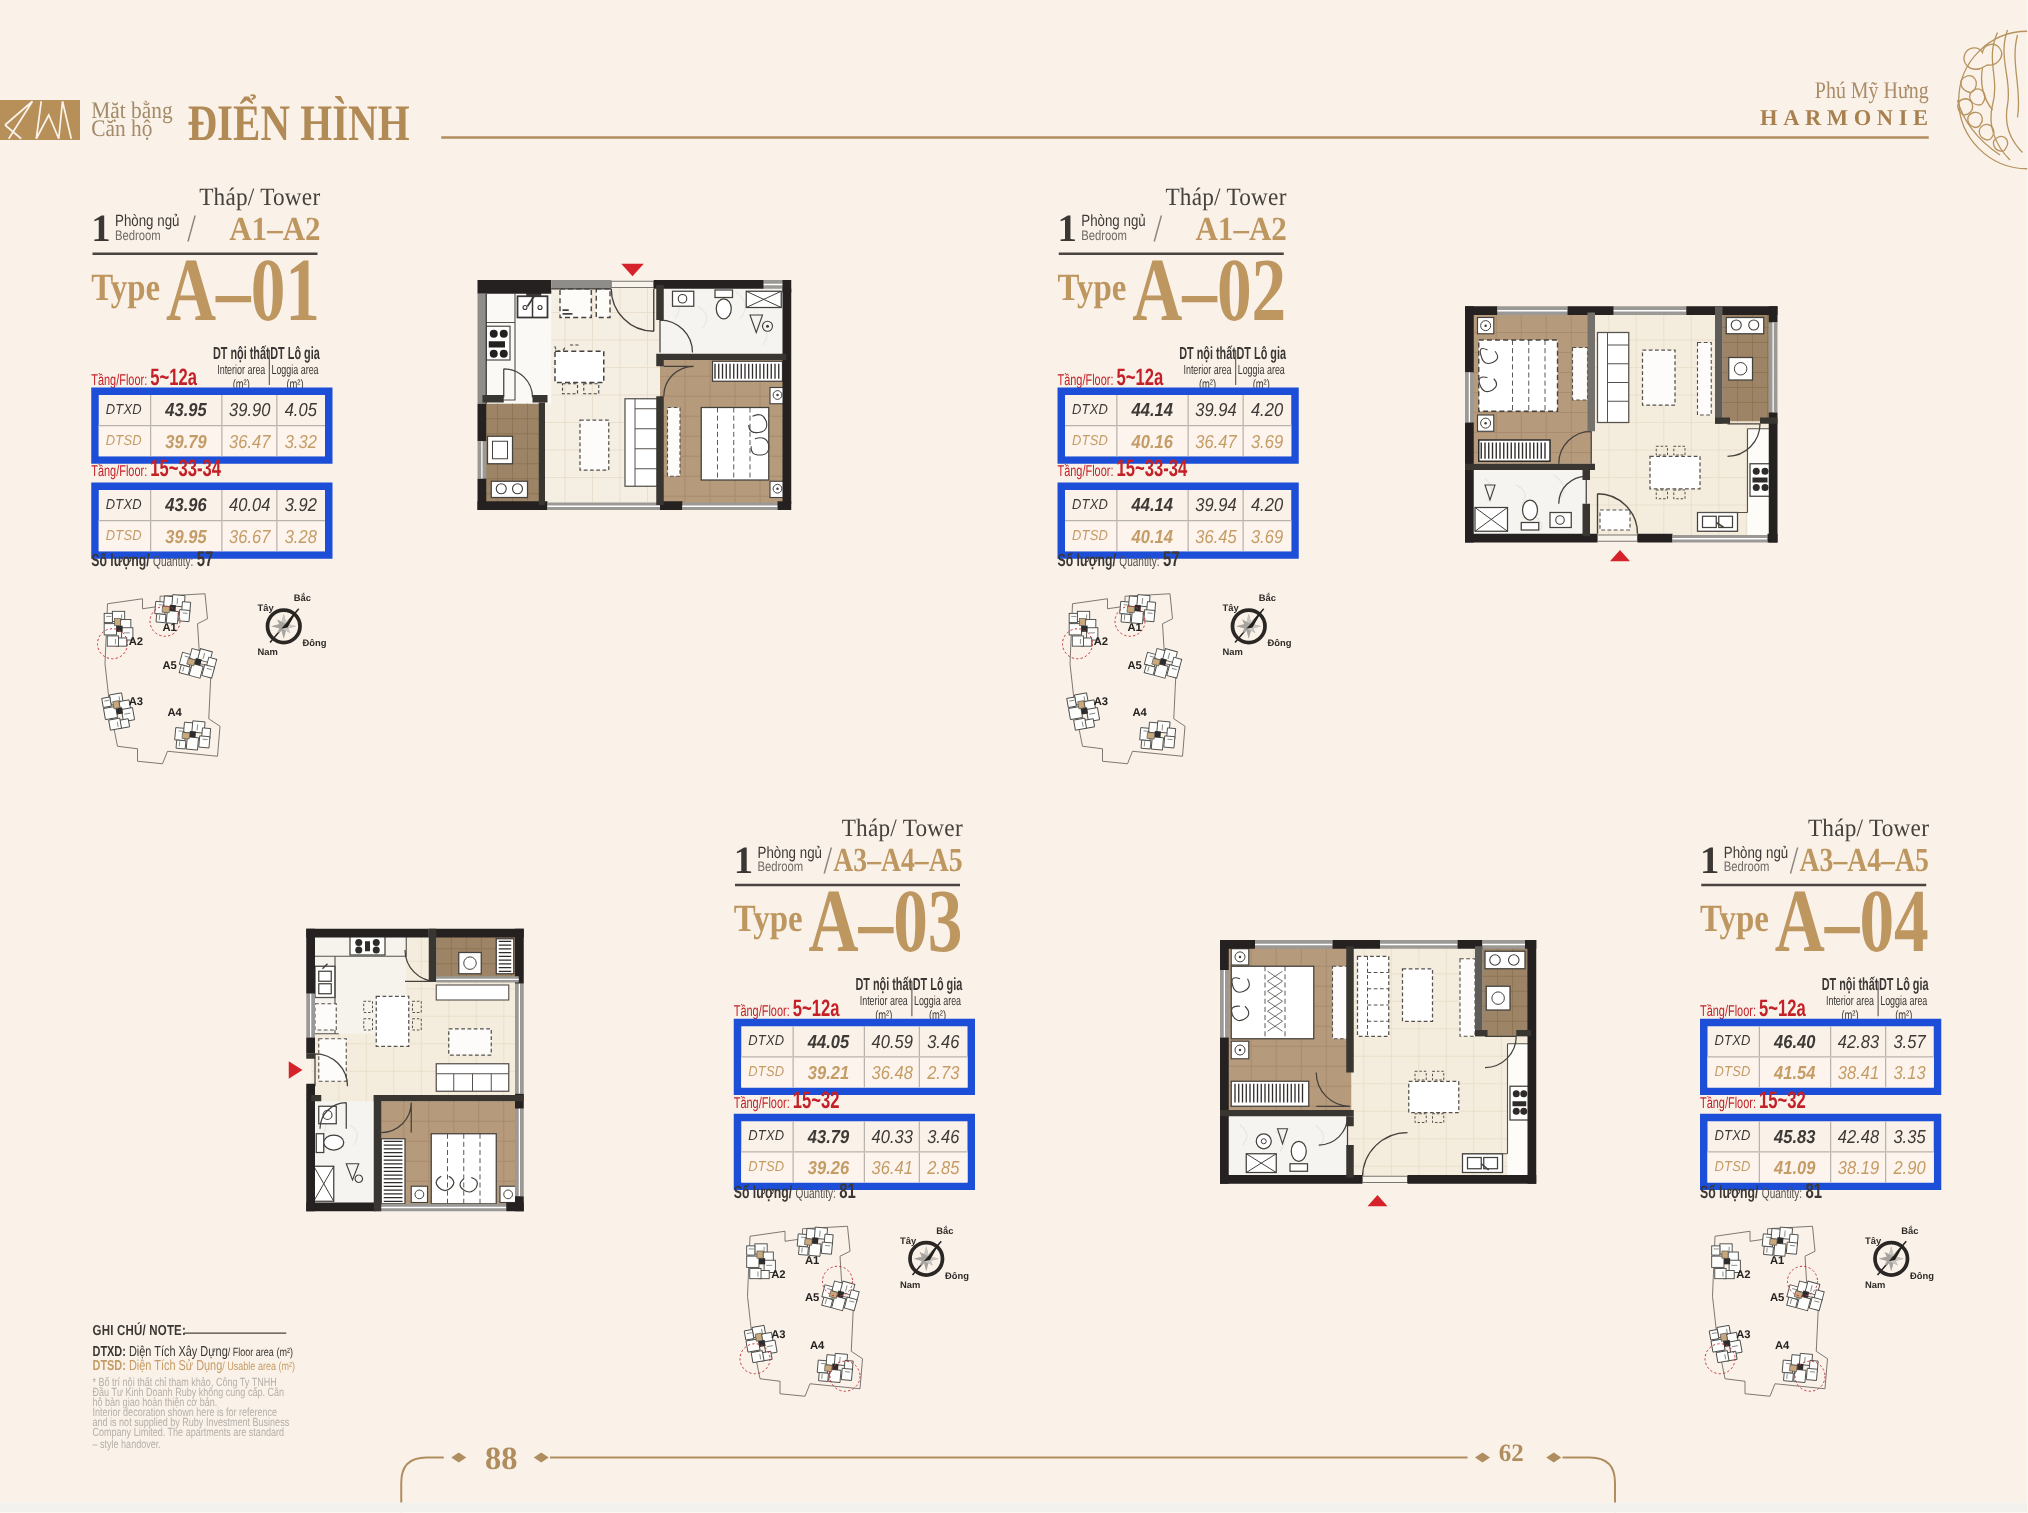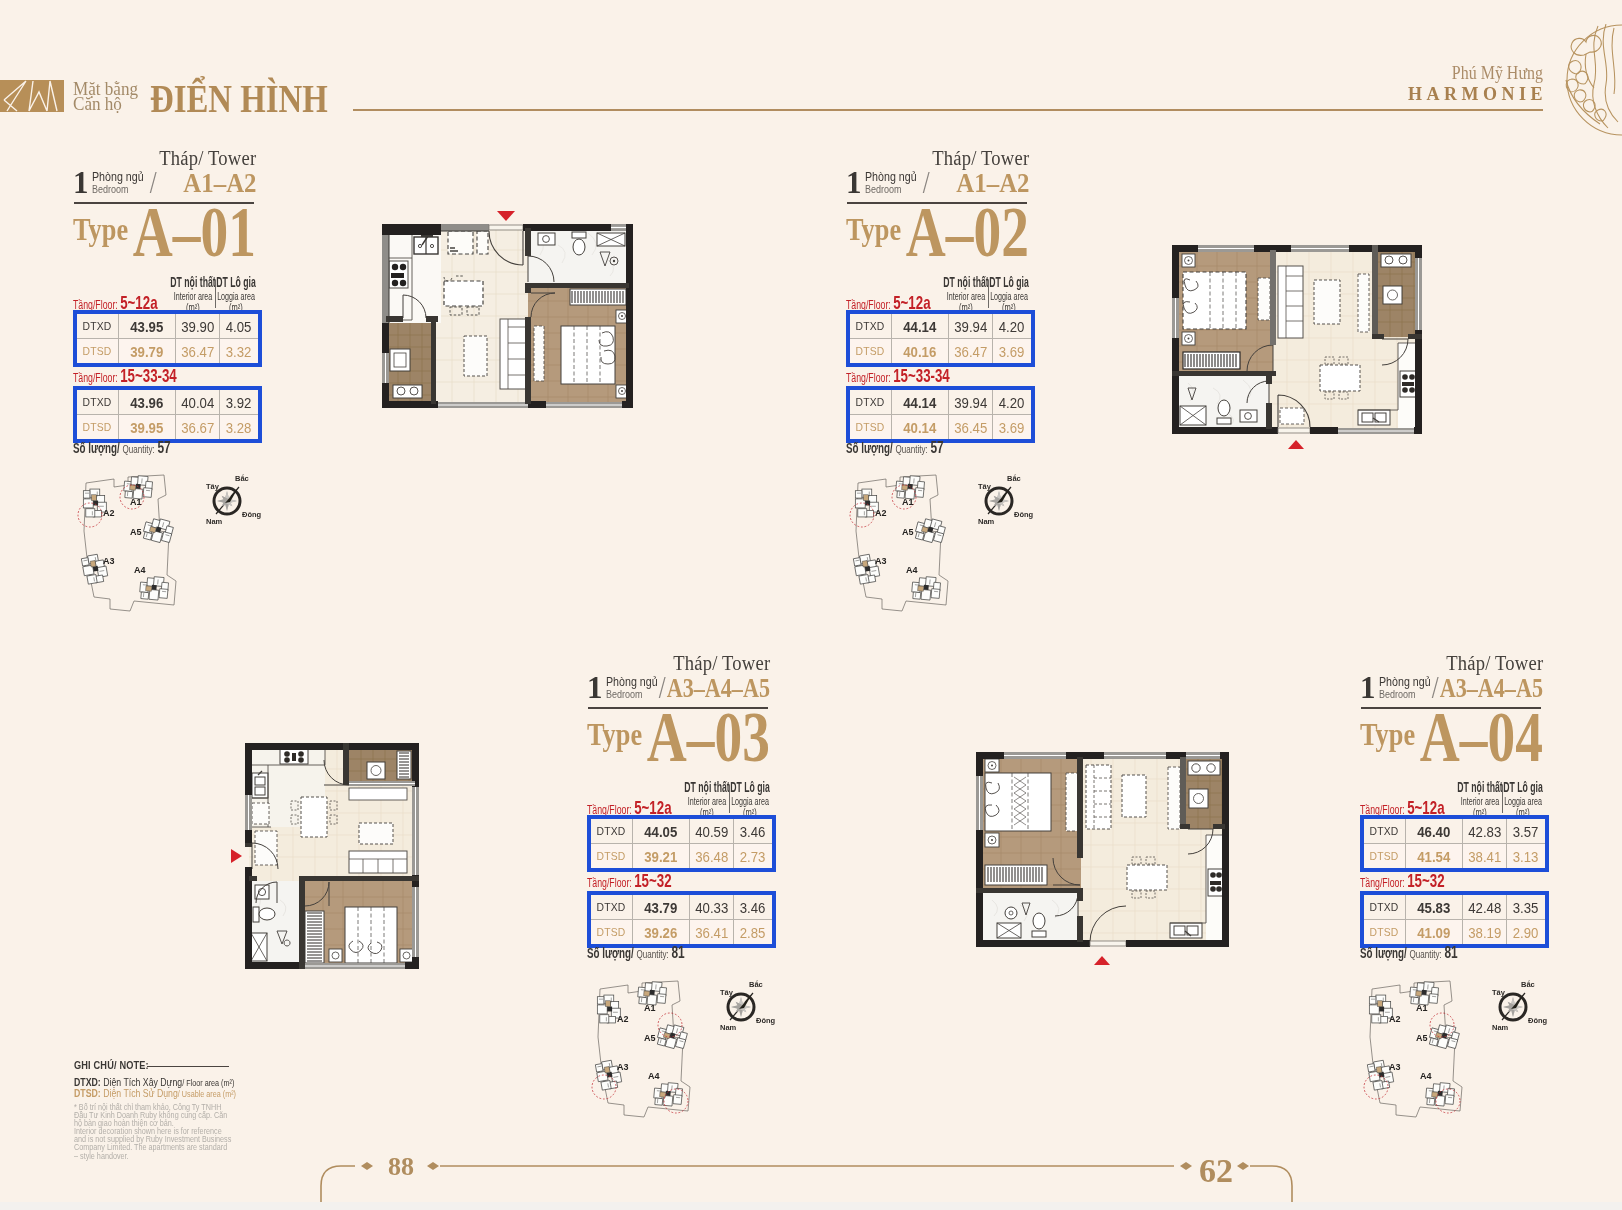--- a/index.html
+++ b/index.html
@@ -27,21 +27,21 @@
   .type-c{position:absolute;right:0;top:56px;font-family:"Liberation Serif",serif;font-weight:bold;
      font-size:72px;color:#bd9660;line-height:1;transform:scaleX(0.77);transform-origin:right;}
   .flr{position:absolute;left:0;font-size:12.5px;color:#c32127;line-height:1;white-space:nowrap;
      transform:scaleX(0.70);transform-origin:left;}
   .flr b{font-size:19px;letter-spacing:0px;}
   .hd3{position:absolute;width:80px;text-align:center;color:#3a3734;line-height:1;}
   .hd3 .l1{font-size:14px;font-weight:bold;display:block;transform:scaleX(0.62);}
   .hd3 .l2{font-size:10.5px;display:block;margin-top:2px;transform:scaleX(0.68);}
   .hd3 .l3{font-size:10px;display:block;margin-top:1px;transform:scaleX(0.75);}
   .hdsep{position:absolute;width:0;height:28px;border-left:1px solid #6e6a66;}
-  .tbl{position:absolute;width:181px;border:4px solid #1d4ed8;}
+  .tbl{position:absolute;width:181px;border:6px solid #1d4ed8;font-style:italic;}
   .tbl .row{display:flex;height:24px;}
   .tbl .row.r2{border-top:1px solid #b8b3ac;background:#fdf4ee;}
   .tbl .cell{border-right:1px solid #b8b3ac;display:flex;align-items:center;justify-content:center;}
   .tbl .cell:last-child{border-right:none;}
   .tbl .c1{width:41px;}.tbl .c2{width:56px;}.tbl .c3{width:43px;}.tbl .c4{flex:1;}
   .tbl .lab{font-size:11.5px;color:#3d3936;transform:scaleX(0.9);letter-spacing:0.2px;}
   .tbl .r2 .lab{color:#c49c66;}
   .tbl .v1{font-size:15px;font-weight:bold;color:#3d3936;transform:scaleX(0.88);}
   .tbl .v{font-size:15px;color:#3d3936;transform:scaleX(0.88);}
   .tbl .r2 .v1,.tbl .r2 .v{color:#c49c66;}
@@ -1654,17 +1654,17 @@
     <path d="M1250,16 L1272,16 Q1292,16 1292,36 L1292,60"></path>
   </g>
   <g fill="#b08d5e">
     <path d="M361,16 l6,-4 l6,4 l-6,4 z"></path>
     <path d="M427,16 l6,-4 l6,4 l-6,4 z"></path>
     <path d="M1180,16 l6,-4 l6,4 l-6,4 z"></path>
     <path d="M1237,16 l6,-4 l6,4 l-6,4 z"></path>
   </g>
 </svg>
 <div class="abs ser" style="left:388px;top:1152px;font-size:26px;font-weight:bold;color:#b08d5e;">88</div>
-<div class="abs ser" style="left:1199px;top:1152px;font-size:34px;font-weight:bold;color:#b08d5e;">62</div>
+<div class="abs ser" style="left:1199px;top:1152px;font-size:20px;font-weight:bold;color:#b08d5e;">62</div>
 
 <div class="abs" style="left:0;top:1202px;width:1622px;height:8px;background:#f3f1ee;"></div>
 
 </div>
 
 </body></html>

